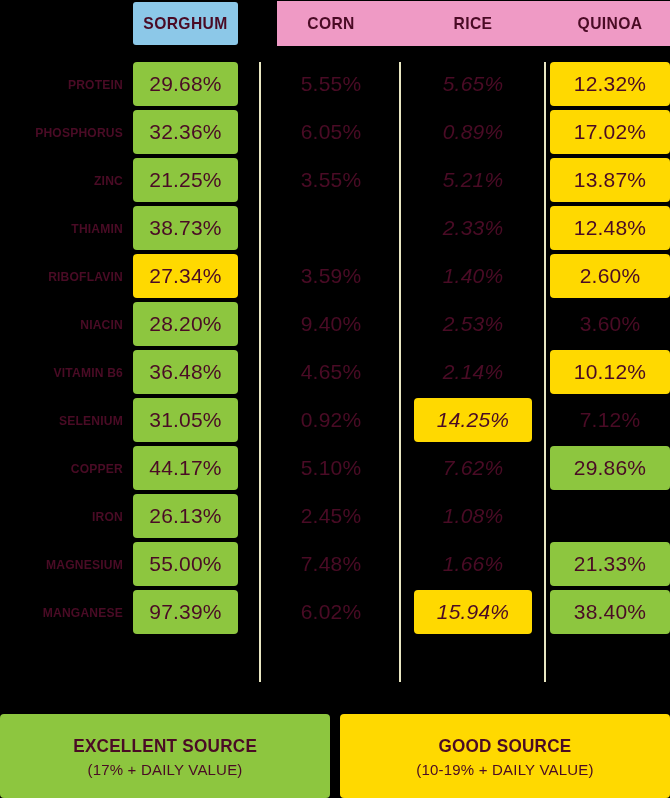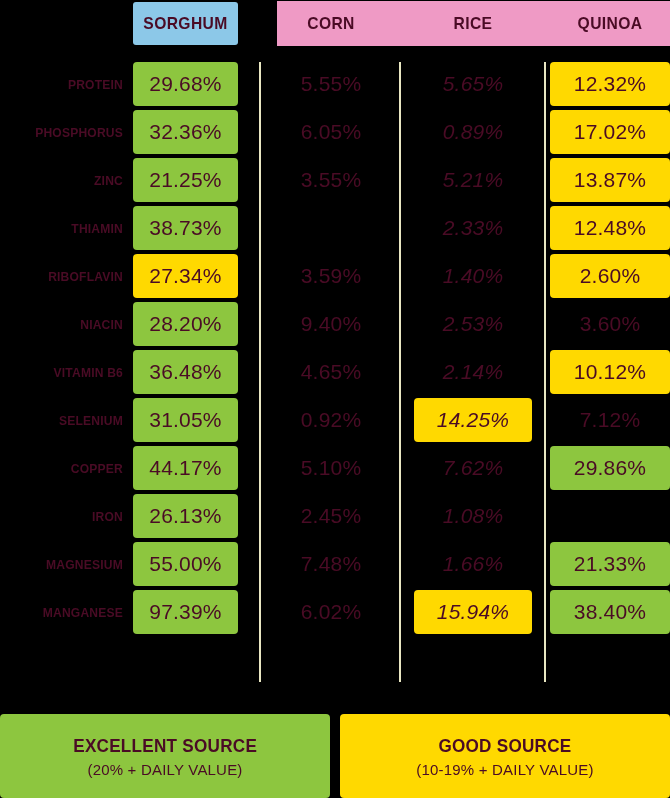--- a/index.html
+++ b/index.html
@@ -372,21 +372,21 @@
         </div>
         <div class="cell c-quinoa">
           <div class="pill excellent">38.40%</div>
         </div>
       </div>
     </div>
 
   <div class="legend">
     <div class="legend-box legend-excellent">
       <div class="legend-title">EXCELLENT SOURCE</div>
-      <div class="legend-sub">(20% + DAILY VALUE)</div>
+      <div class="legend-sub">(17% + DAILY VALUE)</div>
     </div>
     <div class="legend-box legend-good">
       <div class="legend-title">GOOD SOURCE</div>
       <div class="legend-sub">(10-19% + DAILY VALUE)</div>
     </div>
   </div>
 
 </div>
 
 </body></html>

